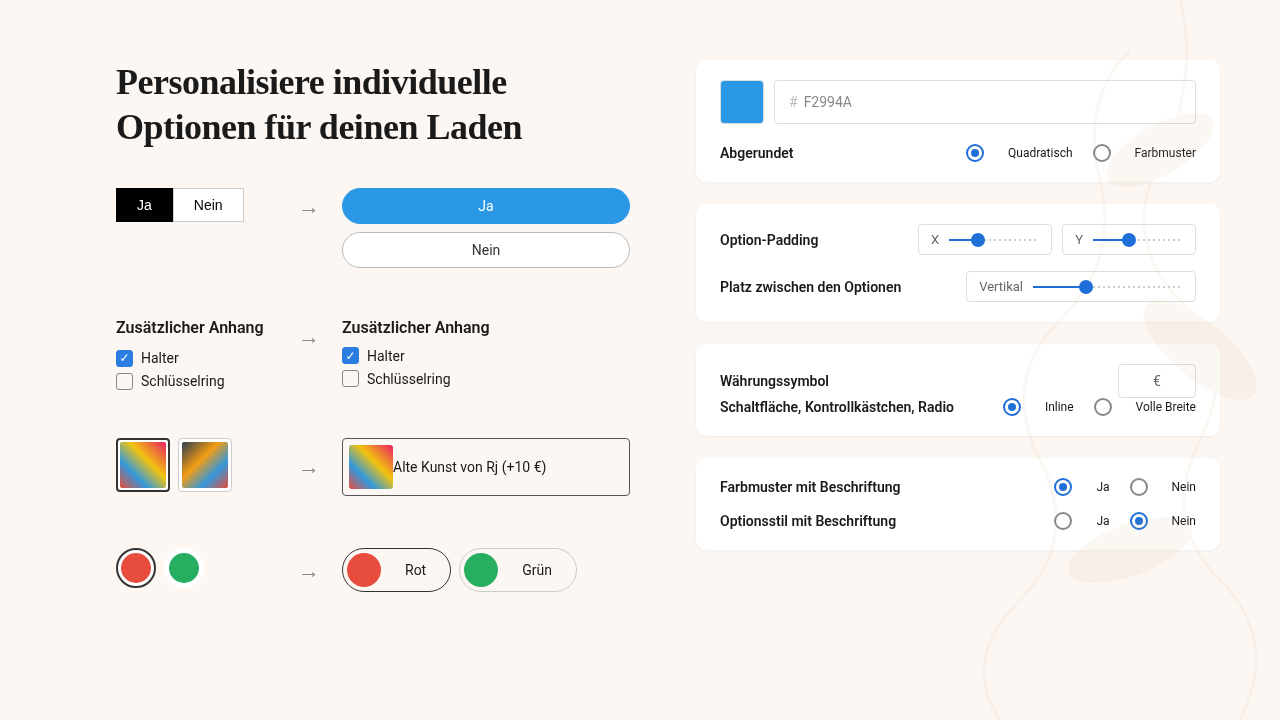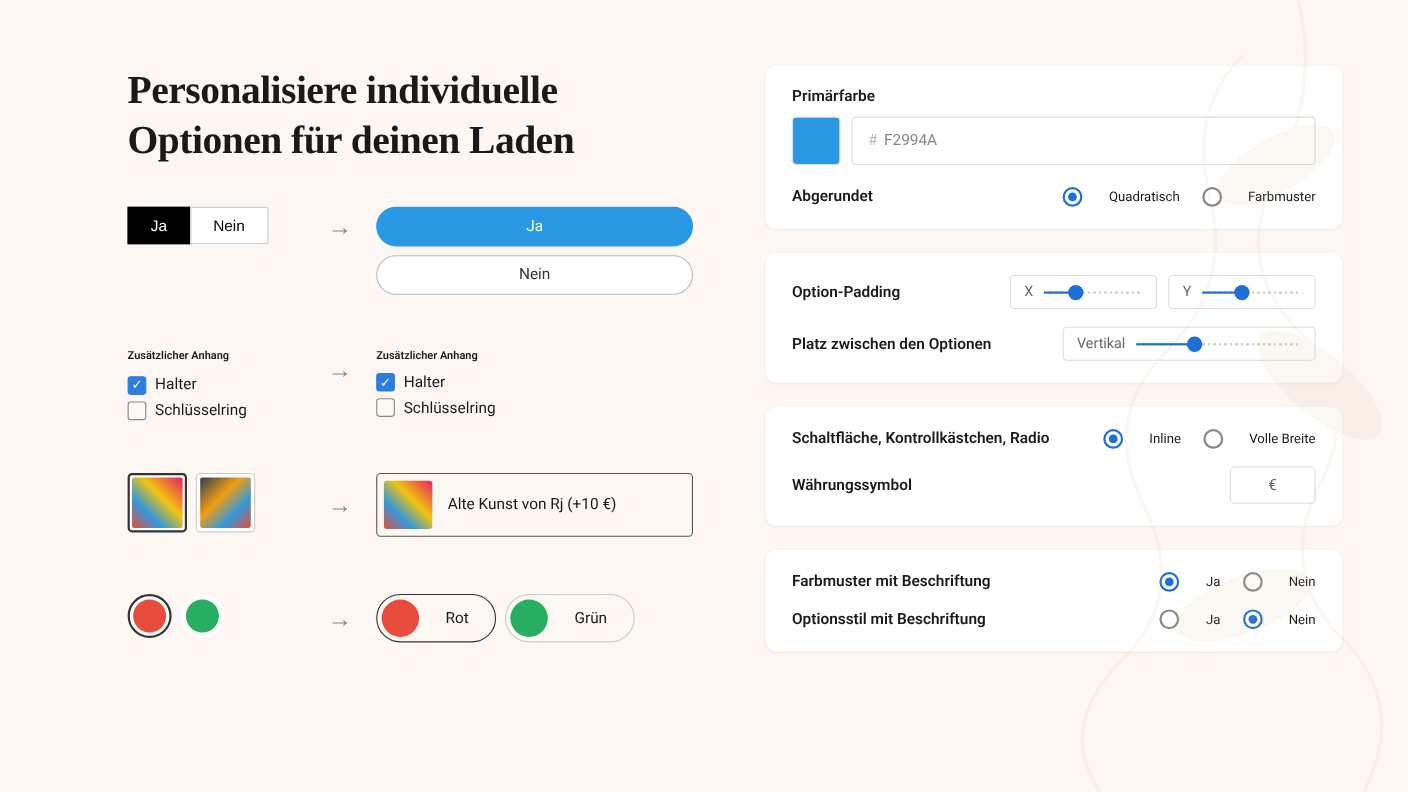--- a/index.html
+++ b/index.html
@@ -12,33 +12,33 @@
 .demo-row{display:flex;align-items:flex-start;gap:22px;margin-bottom:42px}
 .demo-before{flex:0 0 160px}
 .demo-after{flex:1}
 .arrow{color:#888;font-size:22px;margin-top:6px;flex:0 0 auto}
 .btn-group{display:flex;gap:0}
 .btn-sq{border:1px solid #ccc;padding:8px 20px;font-size:14px;background:#fff;cursor:pointer}
 .btn-sq.dark{background:#000;color:#fff;border-color:#000}
 .btn-pill{border-radius:18px;padding:9px 0;font-size:14px;text-align:center;cursor:pointer;width:288px;margin-bottom:8px}
 .btn-pill.blue{background:#2b98e5;color:#fff;border:1px solid #2b98e5}
 .btn-pill.outline{background:#fff;color:#333;border:1px solid #bbb}
-.section-label{font-size:10px;font-weight:600;margin-bottom:10px}
+.section-label{font-size:16px;font-weight:600;margin-bottom:10px}
 .chk-row{display:flex;align-items:center;gap:8px;font-size:14px;margin-bottom:6px}
 .chk-row.inline{display:inline-flex;margin-right:14px}
 .chk{width:17px;height:17px;border:1.5px solid #888;border-radius:3px;display:flex;align-items:center;justify-content:center;font-size:12px;color:#fff;flex-shrink:0}
 .chk.on{background:#2b7de0;border-color:#2b7de0}
 .thumbs{display:flex;gap:8px}
 .thumb{width:54px;height:54px;border:1px solid #ccc;border-radius:4px;padding:3px;background:#fff}
 .thumb.sel{border:2px solid #333;padding:2px}
 .thumb-inner{width:100%;height:100%;border-radius:2px}
 .art1{background:linear-gradient(45deg,#e74c3c 0%,#3498db 30%,#f1c40f 60%,#e91e63 100%)}
 .art2{background:linear-gradient(135deg,#2c3e50 0%,#f39c12 40%,#3498db 70%,#e74c3c 100%)}
 .art3{background:linear-gradient(90deg,#c0392b 0%,#2980b9 25%,#f39c12 50%,#8e44ad 75%,#16a085 100%)}
-.img-option{display:flex;align-items:center;gap:14px;border:1px solid #ccc;border-radius:4px;padding:6px 14px 6px 6px;margin-bottom:10px;width:288px;font-size:14px}
+.img-option{display:flex;align-items:center;gap:0;border:1px solid #ccc;border-radius:4px;padding:6px 14px 6px 6px;margin-bottom:10px;width:288px;font-size:14px}
 .img-option.sel{border-color:#555}
 .img-opt-thumb{width:44px;height:44px;border-radius:3px}
 .swatches{display:flex;gap:8px}
 .sw{width:40px;height:40px;border-radius:50%;border:2px solid transparent;padding:3px;background:#fff}
 .sw.sel{border-color:#333}
 .sw-inner{width:100%;height:100%;border-radius:50%}
 .red{background:#e74c3c}
 .green{background:#27ae60}
 .sw-pill{display:flex;align-items:center;gap:24px;border:1.5px solid #ccc;border-radius:22px;padding:4px 24px 4px 4px;font-size:14px}
 .sw-pill.sel{border-color:#333}
@@ -161,21 +161,20 @@
             </div>
     </div>
   </div>
 </div>
 
 </div>
 
 <div class="right">
 
 <div class="card">
-  <div class="card-label" style="margin-bottom:10px">Primärfarbe</div>
   <div class="color-row">
     <div class="color-box"></div>
     <div class="color-input">
             <span class="hash">#</span>
             <span>F2994A</span>
           </div>
   </div>
   <div class="card-row" style="margin-top:20px;margin-bottom:0">
     <div class="card-label">Abgerundet</div>
     <div class="radios">
@@ -219,39 +218,39 @@
             <span>Vertikal</span>
             <div class="slider-track wide">
               <div class="slider-fill" style="width:35%"></div>
               <div class="slider-thumb" style="left:35%"></div>
             </div>
           </div>
   </div>
 </div>
 
 <div class="card">
-  <div class="card-row">
-    <div class="card-label">Schaltfläche, Kontrollkästchen, Radio</div>
-    <div class="radios">
-      <div class="radio">
-              <span class="radio-circle on">
-                <span class="radio-dot"></span>
-              </span>
-              <span>Inline</span>
-            </div>
-      <div class="radio">
-              <span class="radio-circle"></span>
-              <span>Volle Breite</span>
-            </div>
-    </div>
-  </div>
   <div class="card-row" style="margin-bottom:0">
     <div class="card-label">Währungssymbol</div>
     <div class="currency-input">€</div>
   </div>
+  <div class="card-row">
+    <div class="card-label">Schaltfläche, Kontrollkästchen, Radio</div>
+    <div class="radios">
+      <div class="radio">
+              <span class="radio-circle on">
+                <span class="radio-dot"></span>
+              </span>
+              <span>Inline</span>
+            </div>
+      <div class="radio">
+              <span class="radio-circle"></span>
+              <span>Volle Breite</span>
+            </div>
+    </div>
+  </div>
 </div>
 
 <div class="card">
   <div class="card-row">
     <div class="card-label">Farbmuster mit Beschriftung</div>
     <div class="radios">
       <div class="radio">
               <span class="radio-circle on">
                 <span class="radio-dot"></span>
               </span>

